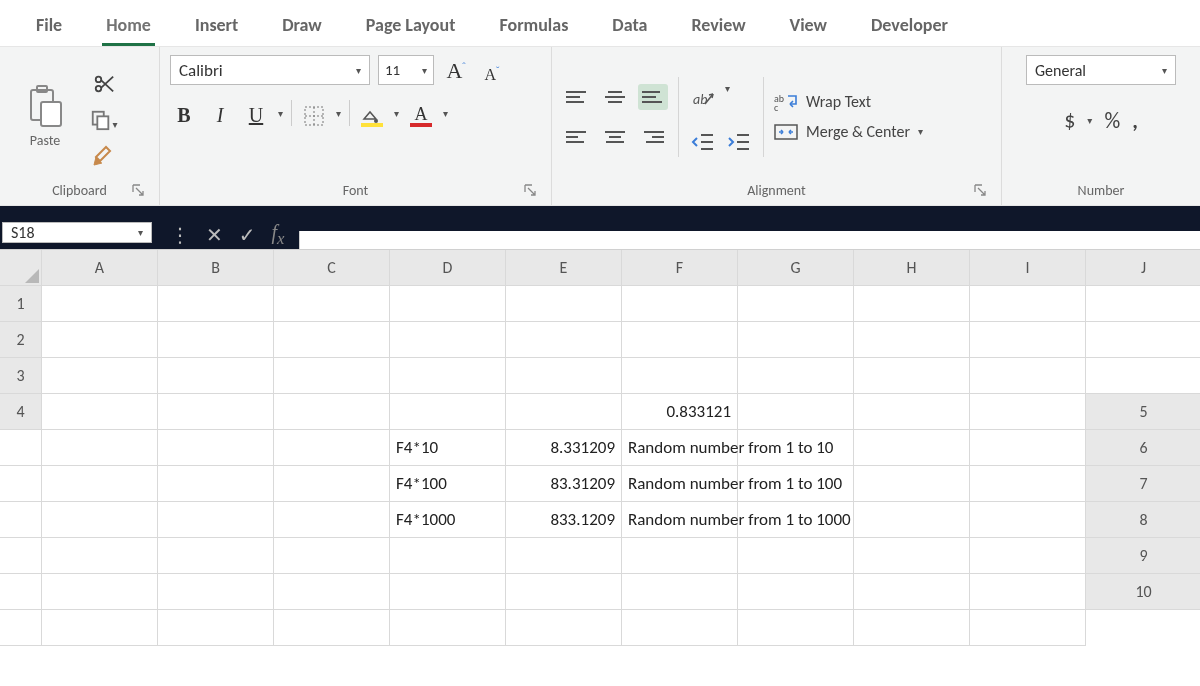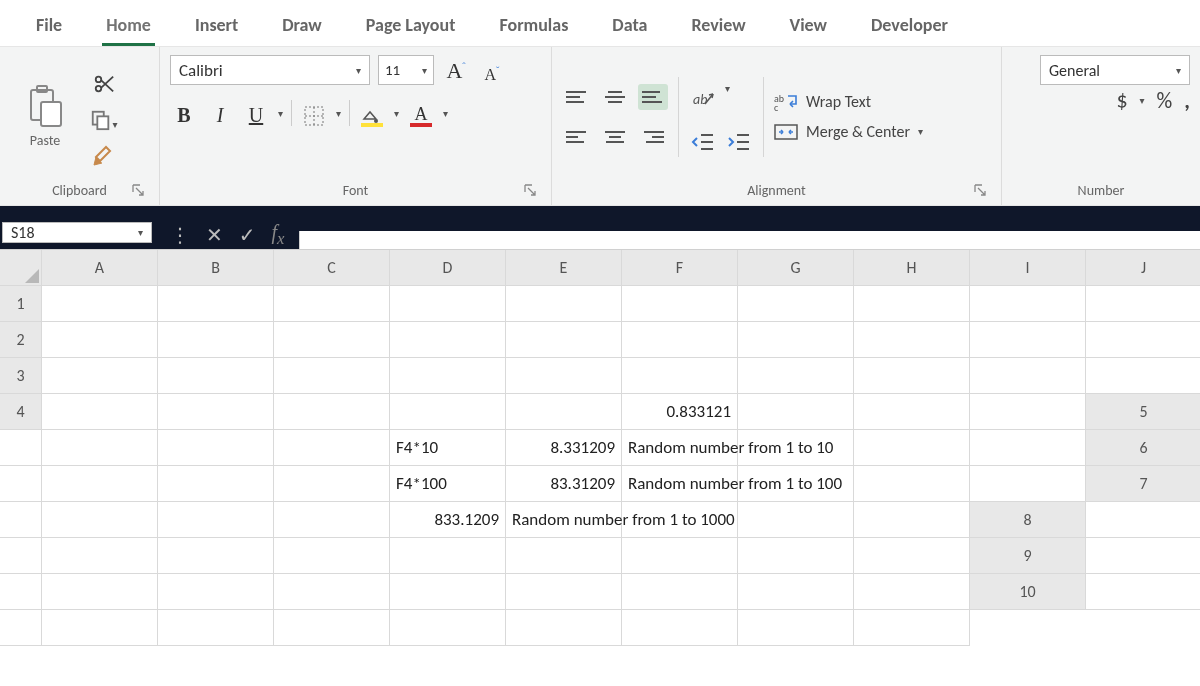--- a/index.html
+++ b/index.html
@@ -418,21 +418,21 @@
       <span>Alignment</span>
       <span class="launcher">
         <svg viewBox="0 0 14 14">
             <path d="M2 2 H9 M2 2 V9 M5 5 L12 12 M12 8 V12 H8" stroke="#888" stroke-width="1.3" fill="none"></path>
           </svg>
       </span>
     </div>
   </div>
 
   <div class="group" style="flex:1;border-right:0">
-    <div class="group-body" style="flex-direction:column;align-items:flex-end;gap:2px">
+    <div class="group-body" style="flex-direction:column;align-items:center;gap:22px">
       <div class="number-select">
         <span>General</span>
         <span class="caret">▾</span>
       </div>
       <div class="num-row2">
         <span>$</span>
         <span class="caret">▾</span>
         <span>%</span>
         <span style="font-weight:700">,</span>
       </div>
@@ -539,20 +539,21 @@
   <div class="txt" style="z-index:1">Random number from 1 to 100</div>
   <div></div>
     <div></div>
     <div></div>
 
   <div class="rowhd">7</div>
   <div></div>
     <div></div>
     <div></div>
     <div></div>
+  <div class="txt">F4*1000</div>
   <div class="num">833.1209</div>
   <div class="txt" style="z-index:1">Random number from 1 to 1000</div>
   <div></div>
     <div></div>
     <div></div>
 
   <div class="rowhd">8</div>
   <div></div>
     <div></div>
     <div></div>

